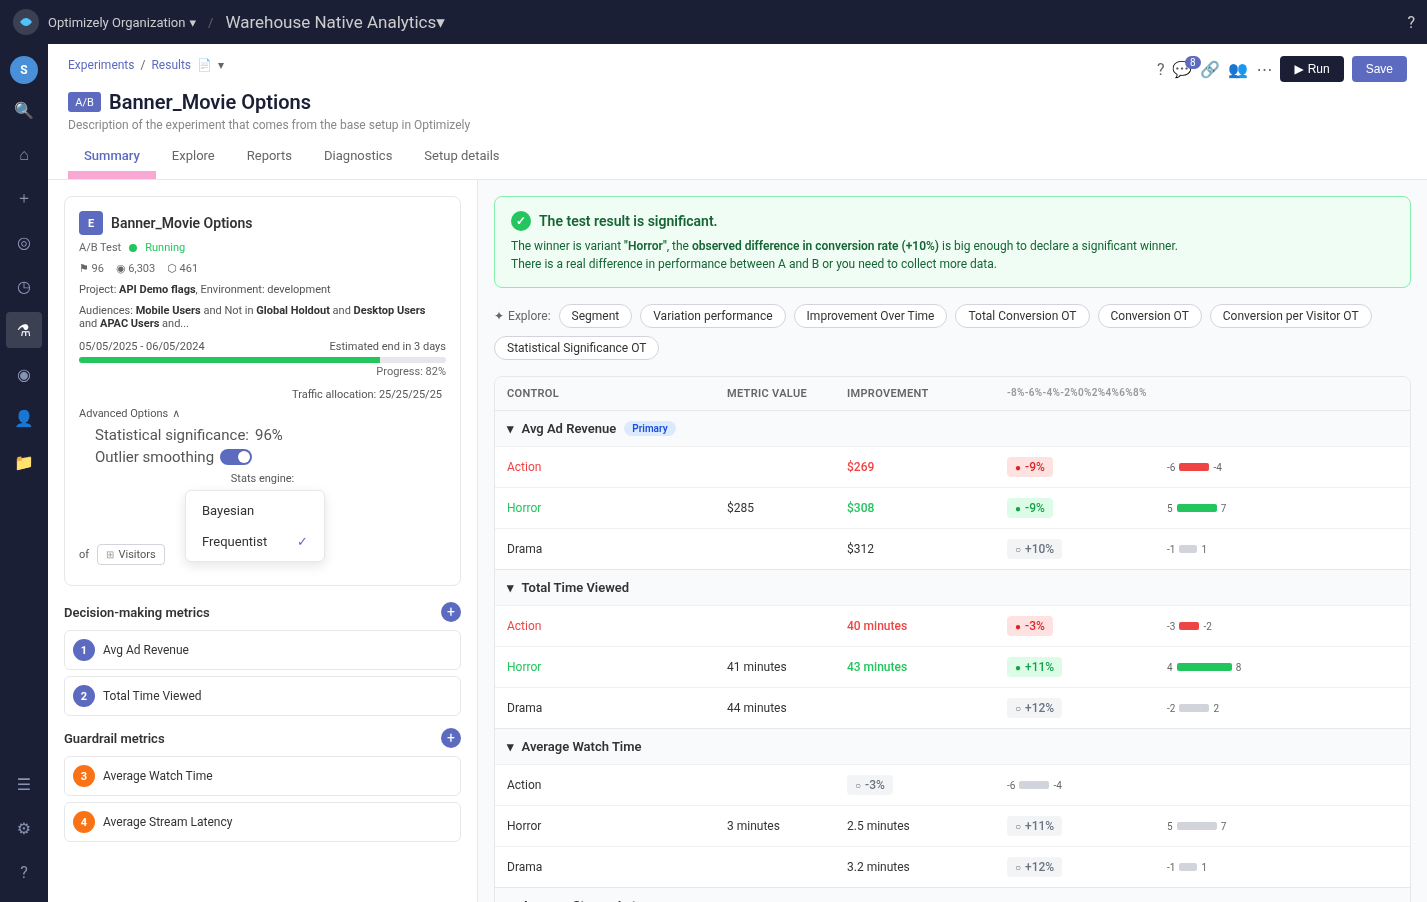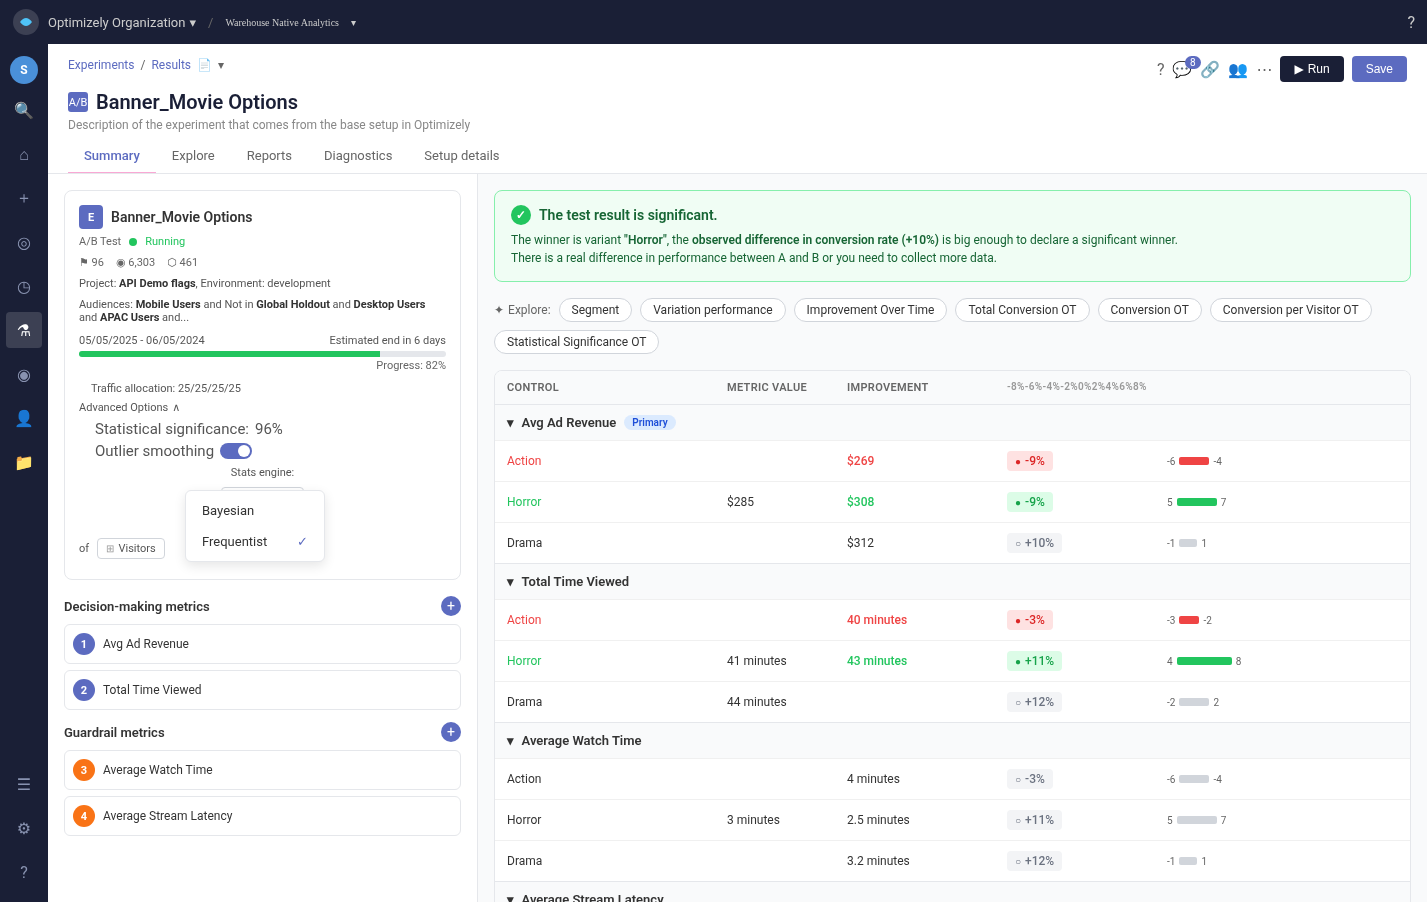--- a/index.html
+++ b/index.html
@@ -2,68 +2,68 @@
 <html><head>
   <meta charset="utf-8">
   <style>
     * { box-sizing: border-box; margin: 0; padding: 0; }
     body { font-family: -apple-system, BlinkMacSystemFont, 'Segoe UI', Roboto, sans-serif; font-size: 13px; background: #f5f5f5; color: #333; overflow: hidden; height: 902px; width: 1427px; }
 
     
     .top-nav { background: #1a1f36; color: #fff; height: 44px; display: flex; align-items: center; padding: 0 12px; gap: 8px; }
     .top-nav-org { color: #ccc; font-size: 13px; display: flex; align-items: center; gap: 4px; cursor: pointer; }
     .top-nav-sep { color: #666; margin: 0 4px; }
-    .top-nav-product { color: #ccc; font-size: 10px; display: flex; align-items: center; gap: 12px; cursor: pointer; font-family: Liberation Serif, serif; }
+    .top-nav-product { color: #ccc; font-size: 17px; display: flex; align-items: center; gap: 0; cursor: pointer; }
     .top-nav-right { margin-left: auto; display: flex; align-items: center; gap: 8px; }
     .top-nav-icon { color: #ccc; cursor: pointer; font-size: 16px; }
 
     
     .layout { display: flex; height: calc(902px - 44px); }
     .sidebar { width: 48px; background: #1a1f36; display: flex; flex-direction: column; align-items: center; padding: 12px 0; gap: 8px; }
     .sidebar-avatar { width: 28px; height: 28px; background: #4a90d9; border-radius: 50%; display: flex; align-items: center; justify-content: center; color: #fff; font-size: 12px; font-weight: bold; }
     .sidebar-icon { color: #8892b0; font-size: 16px; cursor: pointer; padding: 6px; border-radius: 4px; width: 36px; height: 36px; display: flex; align-items: center; justify-content: center; }
     .sidebar-icon.active { color: #fff; background: rgba(255,255,255,0.15); }
     .sidebar-spacer { flex: 1; }
 
     
     .main { flex: 1; overflow: hidden; display: flex; flex-direction: column; background: #fff; }
     .header { background: #fff; border-bottom: 1px solid #e5e7eb; padding: 12px 20px 0; }
     .breadcrumb { font-size: 12px; color: #666; display: flex; align-items: center; gap: 6px; margin-bottom: 8px; }
     .breadcrumb a { color: #5c6bc0; text-decoration: none; }
     .page-title-row { display: flex; align-items: center; justify-content: space-between; margin-bottom: 8px; gap: 22px; }
     .page-title { font-size: 20px; font-weight: 600; color: #1a1f36; display: flex; align-items: center; gap: 8px; }
-    .page-title-icon { width: 20px; height: 20px; background: #5c6bc0; border-radius: 3px; display: flex; align-items: center; justify-content: center; color: #fff; font-size: 11px; }
+    .page-title-icon { width: 33px; height: 20px; background: #5c6bc0; border-radius: 3px; display: flex; align-items: center; justify-content: center; color: #fff; font-size: 11px; }
     .page-subtitle { font-size: 12px; color: #888; margin-bottom: 8px; }
     .header-actions { display: flex; align-items: center; gap: 8px; }
     .btn-run { background: #1a1f36; color: #fff; border: none; padding: 6px 14px; border-radius: 4px; font-size: 12px; cursor: pointer; display: flex; align-items: center; gap: 4px; }
     .btn-save { background: #5c6bc0; color: #fff; border: none; padding: 6px 14px; border-radius: 4px; font-size: 12px; cursor: pointer; }
     .tabs { display: flex; gap: 0; border-bottom: none; }
     .tab { padding: 8px 16px; font-size: 13px; color: #666; cursor: pointer; border-bottom: 2px solid transparent; }
-    .tab.active { color: #5c6bc0; border-bottom: 1px solid #f9a8d4; font-weight: 500; }
+    .tab.active { color: #5c6bc0; border-bottom: 8px solid #f9a8d4; font-weight: 500; }
 
     
     .content { display: flex; flex: 1; overflow: hidden; }
 
     
     .left-panel { width: 430px; background: #fff; border-right: 1px solid #e5e7eb; overflow-y: auto; padding: 16px; flex-shrink: 0; }
     .experiment-card { border: 1px solid #e5e7eb; border-radius: 8px; padding: 14px; margin-bottom: 16px; }
     .exp-header { display: flex; align-items: center; gap: 8px; margin-bottom: 6px; }
     .exp-badge { width: 24px; height: 24px; background: #5c6bc0; border-radius: 4px; color: #fff; font-size: 11px; font-weight: bold; display: flex; align-items: center; justify-content: center; }
     .exp-name { font-weight: 600; font-size: 14px; }
     .exp-meta { font-size: 11px; color: #666; display: flex; align-items: center; gap: 8px; margin-bottom: 8px; }
     .status-dot { width: 8px; height: 8px; background: #22c55e; border-radius: 50%; display: inline-block; }
     .status-running { color: #22c55e; font-size: 11px; }
     .exp-stats { display: flex; align-items: center; gap: 12px; font-size: 11px; color: #666; }
     .exp-info { font-size: 11px; color: #555; margin: 8px 0; }
     .exp-info strong { color: #333; }
     .progress-bar-container { margin: 10px 0; }
     .progress-bar-track { background: #e5e7eb; border-radius: 4px; height: 6px; display: flex; overflow: hidden; }
     .progress-bar-fill { background: #22c55e; height: 100%; }
     .progress-label { font-size: 11px; color: #666; text-align: right; margin-top: 2px; }
-    .traffic-row { font-size: 11px; color: #555; margin: 4px 12px; }
+    .traffic-row { font-size: 11px; color: #555; margin: 4px 4px; text-align: right; }
     .advanced-toggle { font-size: 11px; color: #555; cursor: pointer; display: flex; align-items: flex-start; gap: 4px; margin: 6px 0; }
     .stats-row { font-size: 15px; color: #555; display: flex; align-items: center; gap: 6px; margin: 4px 16px; }
     .toggle-switch { width: 32px; height: 16px; background: #5c6bc0; border-radius: 8px; position: relative; cursor: pointer; }
     .toggle-switch.on { background: #5c6bc0; }
     .toggle-switch::after { content: ''; position: absolute; width: 12px; height: 12px; background: #fff; border-radius: 50%; top: 2px; right: 2px; }
     .stats-engine-row { font-size: 11px; color: #555; display: flex; align-items: center; gap: 8px; margin: 6px 0; flex-direction: column; }
     .dropdown-select { border: 1px solid #d1d5db; border-radius: 4px; padding: 3px 8px; font-size: 11px; background: #fff; cursor: pointer; display: flex; align-items: center; gap: 4px; }
 
     
     .dropdown-menu { position: absolute; background: #fff; border: 1px solid #e5e7eb; border-radius: 6px; box-shadow: 0 4px 12px rgba(0,0,0,0.1); z-index: 100; min-width: 140px; left: 185px; top: 490px; padding: 4px 0; }
@@ -225,21 +225,21 @@
           </div>
           <div class="exp-info">
             Project: <strong>API Demo flags</strong>, Environment: <span>development</span>
           </div>
           <div class="exp-info">
             Audiences: <strong>Mobile Users</strong> and Not in <strong>Global Holdout</strong> and <strong>Desktop Users</strong> and <strong>APAC Users</strong> and...
           </div>
           <div class="progress-bar-container">
             <div style="display:flex;justify-content:space-between;font-size:11px;color:#555;margin-bottom:4px;">
               <span>05/05/2025 - 06/05/2024</span>
-              <span>Estimated end in 6 days</span>
+              <span>Estimated end in 3 days</span>
             </div>
             <div class="progress-bar-track">
               <div class="progress-bar-fill" style="width:82%;"></div>
             </div>
             <div class="progress-label">Progress: 82%</div>
           </div>
           <div class="traffic-row">
             Traffic allocation: <span>25/25/25/25</span>
           </div>
           <div class="advanced-toggle">
@@ -481,21 +481,20 @@
           </div>
 
           <div class="metric-group">
             <div class="metric-group-header">
               <span>▾</span>
               <span>Average Watch Time</span>
             </div>
             <div class="metric-row">
               <div class="td">Action</div>
               <div class="td"></div>
-              <div class="td">4 minutes</div>
               <div class="td">
                 <span class="improvement-badge neutral">
                   <span style="font-size:10px;">○</span> -3%
                 </span>
               </div>
               <div class="viz-cell">
                 <div class="bar-viz">
                   <span class="bar-label">-6</span>
                   <div class="bar-neutral" style="width:30px;"></div>
                   <span class="bar-label">-4</span>

